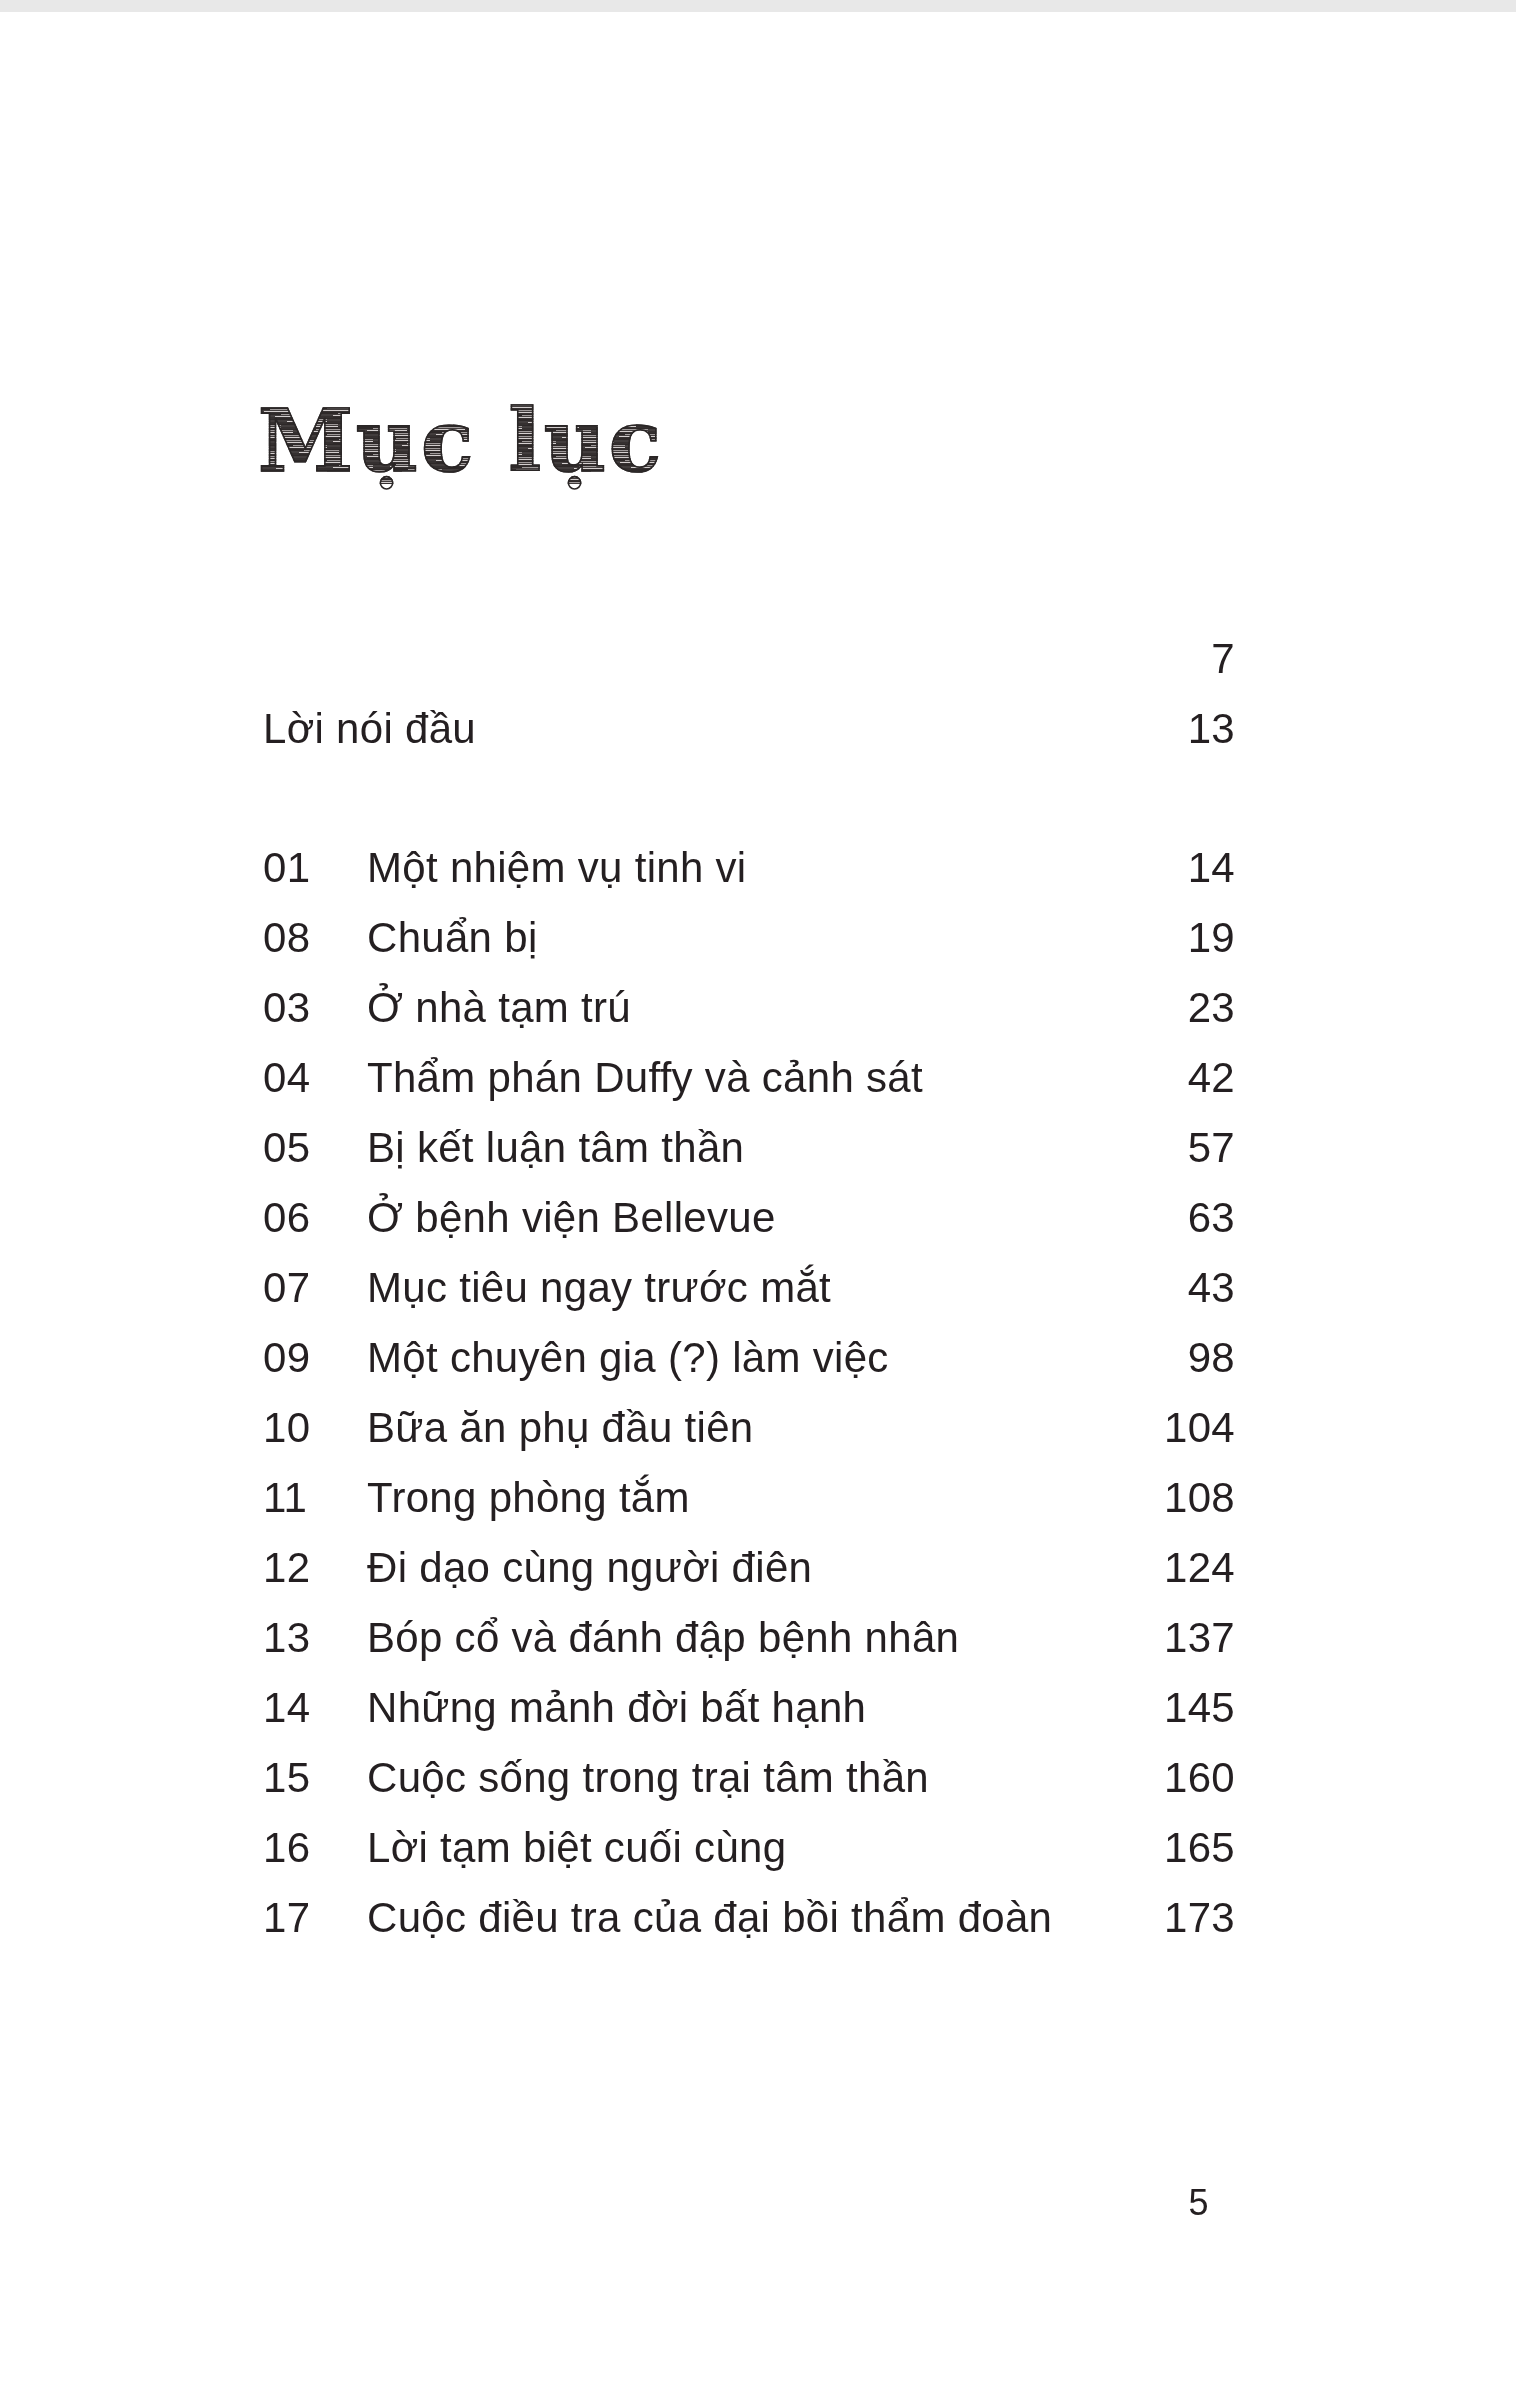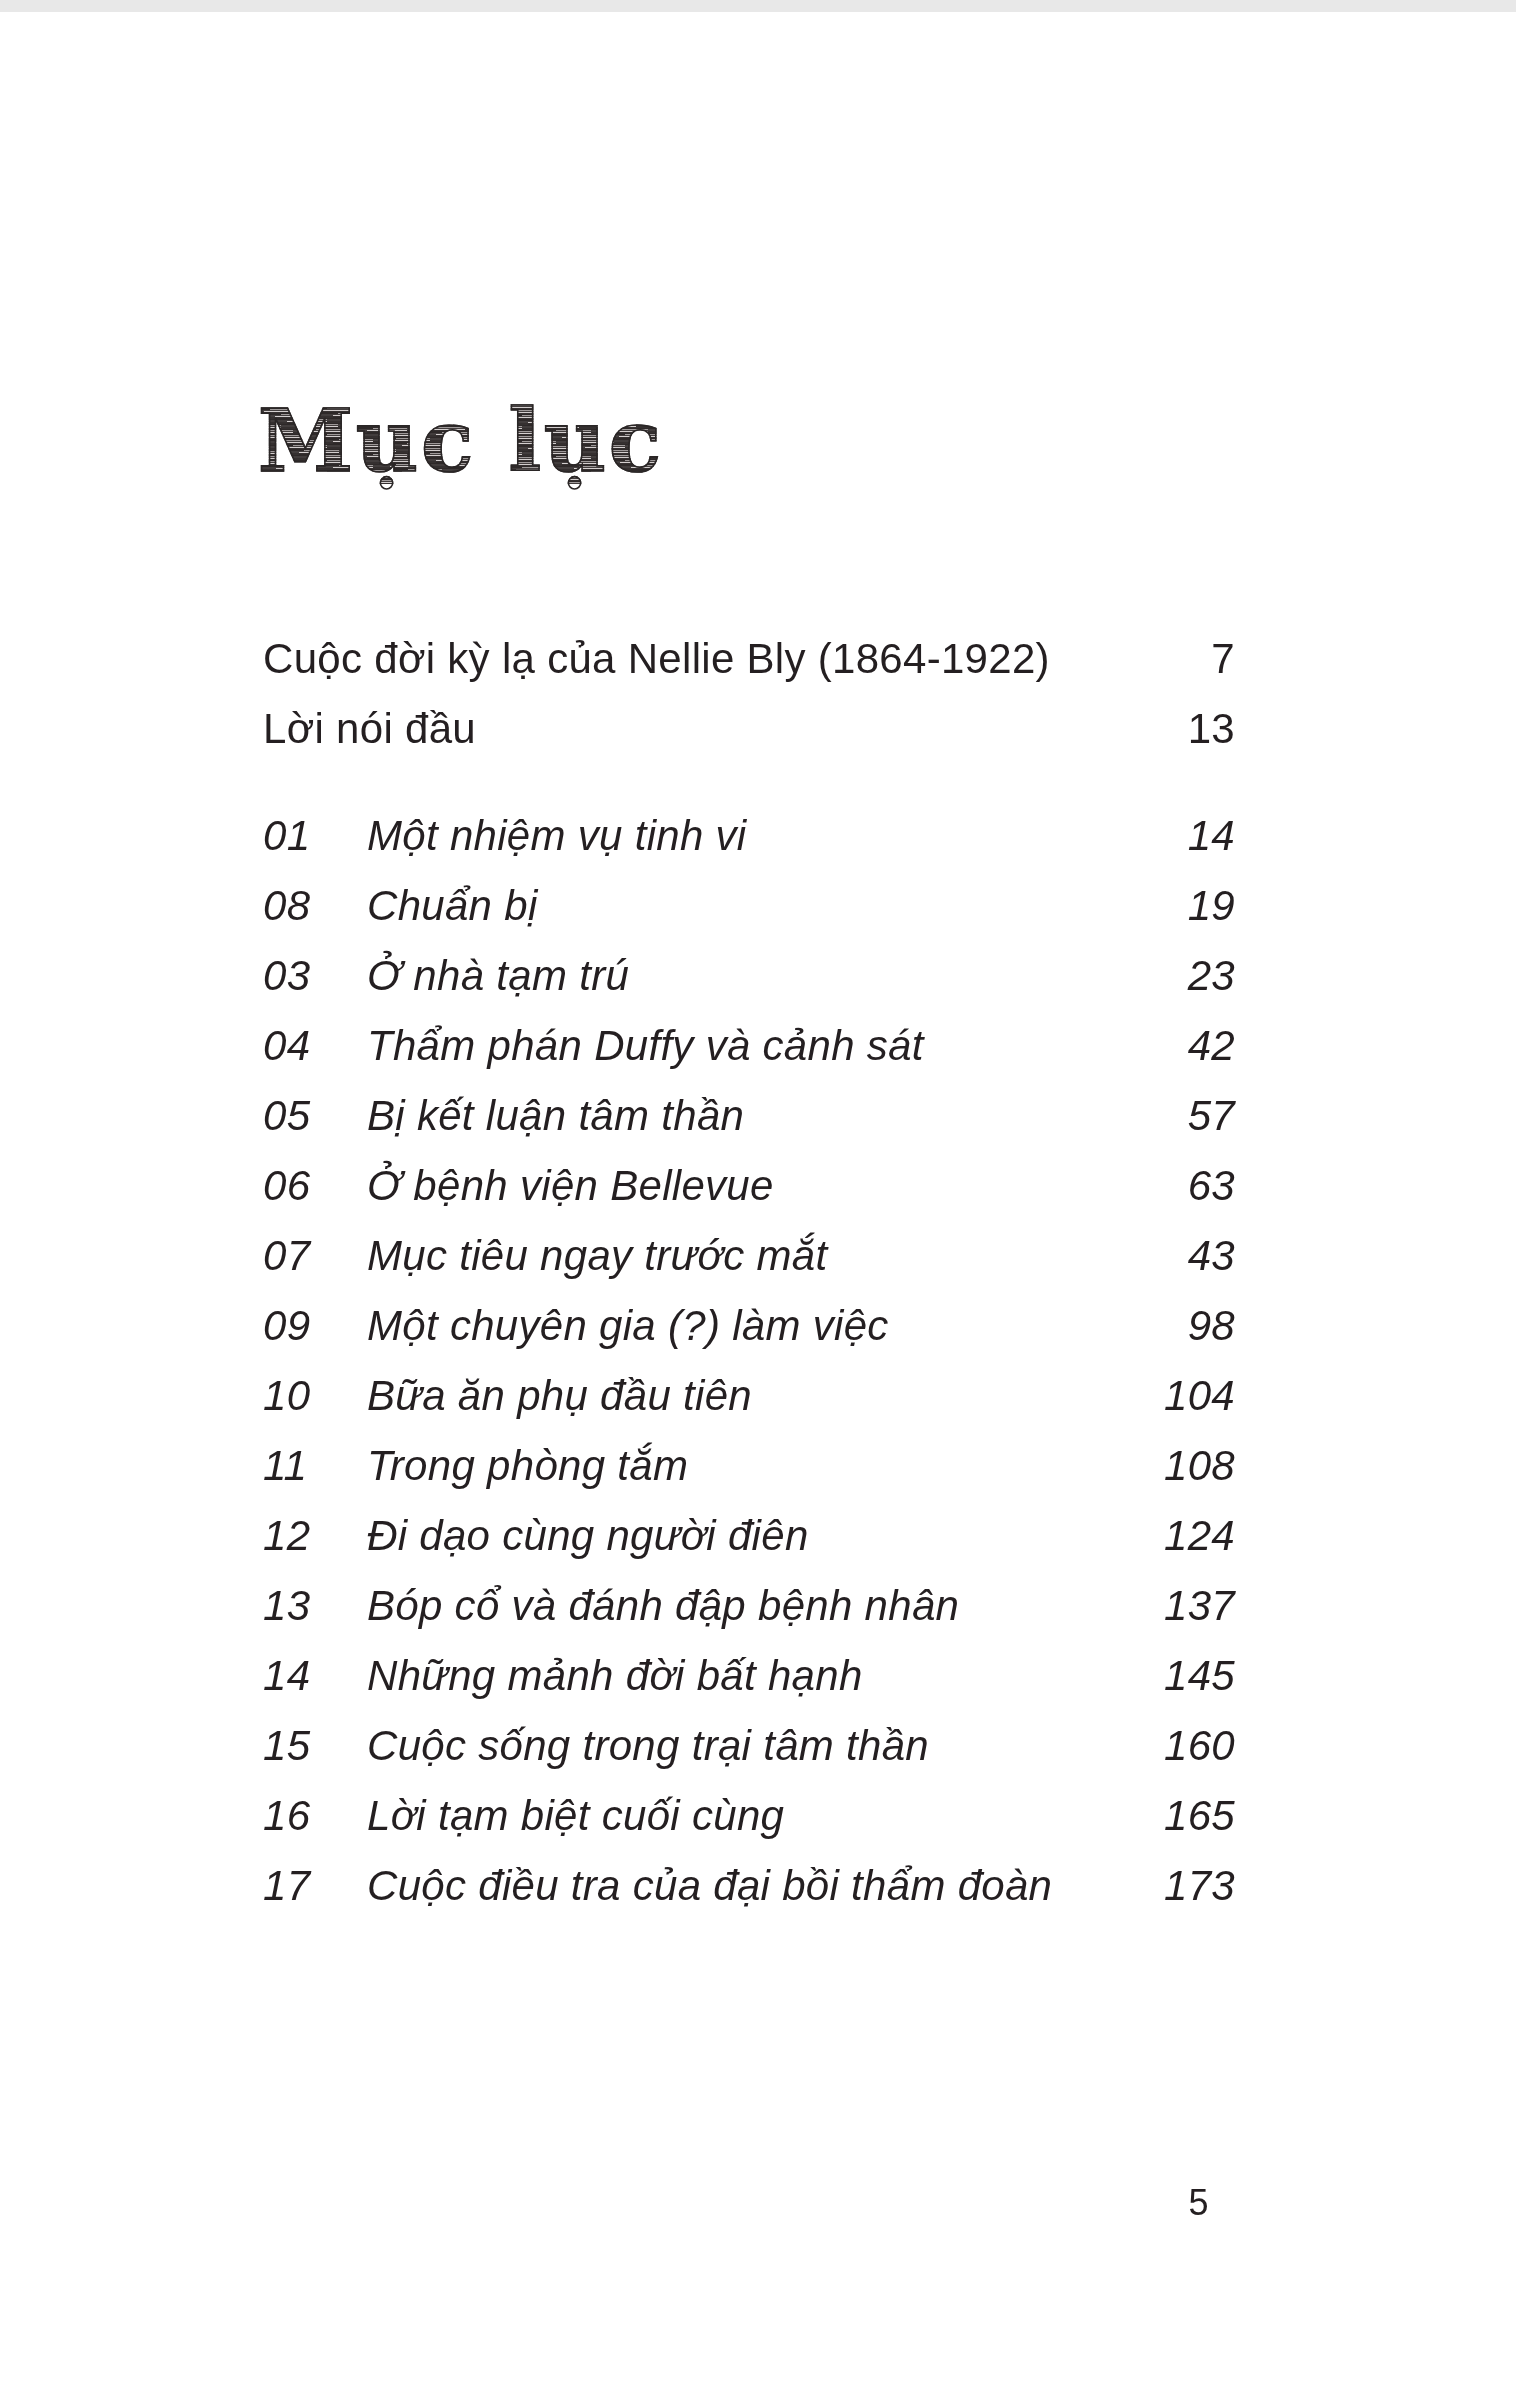--- a/index.html
+++ b/index.html
@@ -42,21 +42,21 @@
       -webkit-text-stroke: 1.6px #2a2626;
     }
   }
 
   .toc-block {
     position: absolute;
     left: 263px;
     width: 972px; 
   }
   #front-matter { top: 625px; }
-  #chapter-list { top: 802px; font-style: italic; }
+  #chapter-list { top: 834px; }
 
   .toc-row {
     display: flex;
     align-items: flex-start;
     height: 70px;
     font-size: 42px;
     line-height: 43px;
     letter-spacing: 0.3px;
   }
   .toc-row .num   { flex: 0 0 104px; width: 104px; }
@@ -74,21 +74,20 @@
   }
 </style>
 </head>
 <body>
 
 <div class="page">
   <h1 class="toc-title">Mục lục</h1>
 
   <div id="front-matter" class="toc-block">
       <div class="toc-row">
-        <span class="label">Cuộc đời kỳ lạ của Nellie Bly (1864-1922)</span>
         <span class="pg">7</span>
       </div>
       <div class="toc-row">
         <span class="label">Lời nói đầu</span>
         <span class="pg">13</span>
       </div>
     </div>
 
   <div id="chapter-list" class="toc-block">
       <div class="toc-row">

